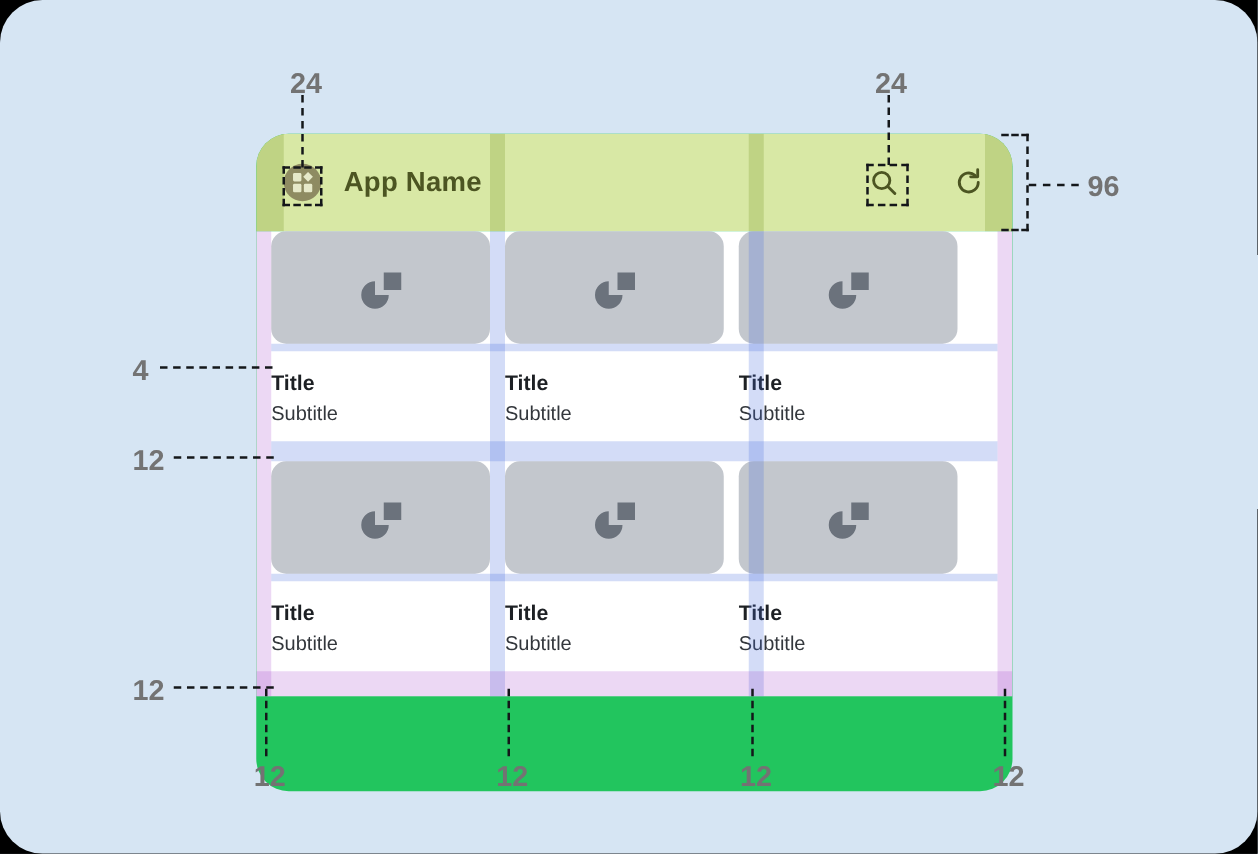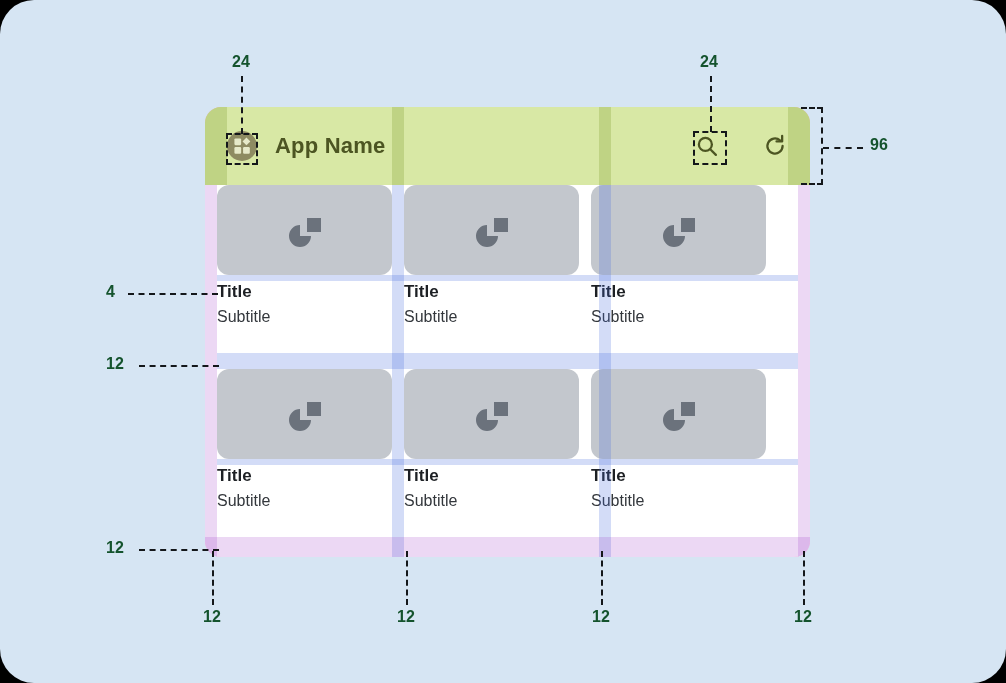--- a/index.html
+++ b/index.html
@@ -22,24 +22,24 @@
     border-radius: 34px;
     overflow: hidden;
   }
 
   
   #device {
     position: absolute;
     left: 205px;
     top: 107px;
     width: 605px;
-    height: 450px;
-    border-radius: 16px;
+    height: 526px;
+    border-radius: 26px;
     overflow: hidden;
-    background: #f9a8d4;
+    background: #22c55e;
   }
 
   
   #appbar {
     position: absolute;
     left: 0; top: 0;
     width: 605px;
     height: 78px;
     background: #d8e8a5;
     display: flex;
@@ -109,21 +109,21 @@
   .card-media {
     width: 175px;
     height: 90px;
     background: #c3c7cd;
     border-radius: 12px;
     display: flex;
     align-items: center;
     justify-content: center;
   }
   .card-text {
-    padding-top: 6px;
+    padding-top: 21px;
   }
   .card-title {
     font-size: 17px;
     font-weight: 700;
     color: #1d2024;
     line-height: 22px;
   }
   .card-subtitle {
     font-size: 16px;
     font-weight: 400;
@@ -137,23 +137,23 @@
     position: absolute;
     pointer-events: none;
   }
   .ov-green  { background: rgba(120, 150, 40, 0.26); }
   .ov-purple { background: rgba(160, 60, 200, 0.20); }
   .ov-blue   { background: rgba( 70, 110, 220, 0.24); }
 
   
   .ann-label {
     position: absolute;
-    font-size: 16px;
+    font-size: 23px;
     font-weight: 700;
-    color: #14532d;
+    color: #737373;
     white-space: nowrap;
   }
   .dash-h {
     position: absolute;
     height: 0;
     border-top: 2px dashed #14171a;
   }
   .dash-v {
     position: absolute;
     width: 0;

